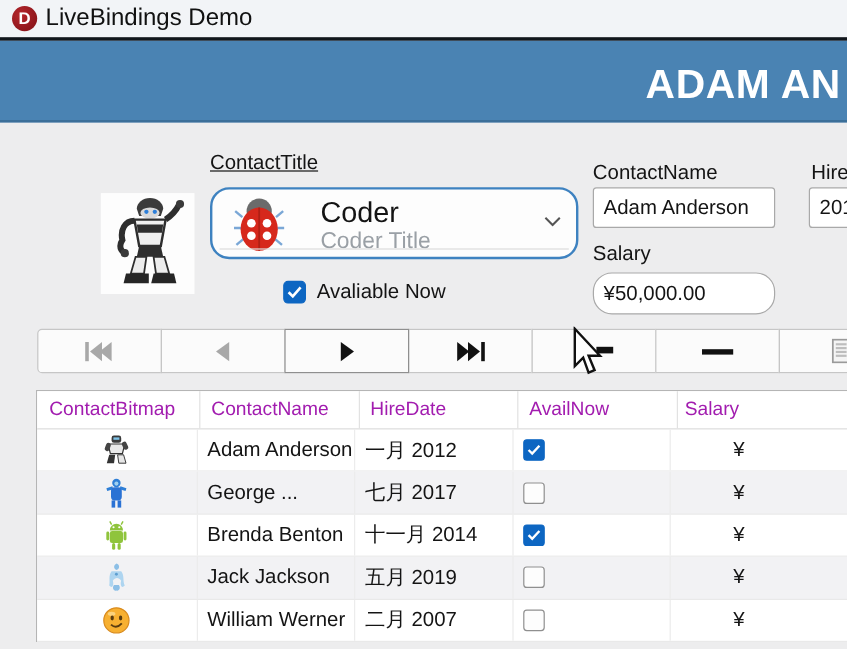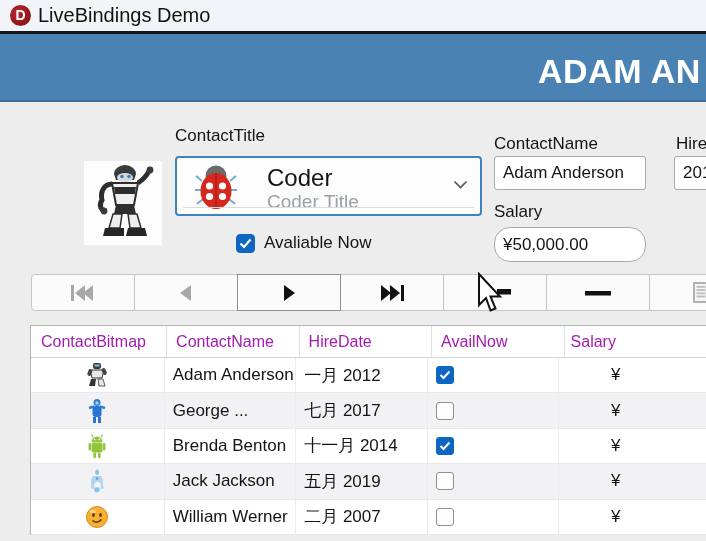--- a/index.html
+++ b/index.html
@@ -15,21 +15,21 @@
     color:#fff;font-weight:bold;font-size:14px;line-height:21px;text-align:center;}
   .win-title{position:absolute;left:38px;top:0;height:31px;line-height:31px;font-size:20px;color:#111;}
   .titlebar-line{position:absolute;left:0;top:31px;width:706px;height:3px;background:#11161c;}
   
   .banner{position:absolute;left:0;top:34px;width:706px;height:68px;background:#4a83b3;border-bottom:2px solid #3c6f99;}
   .banner-title{position:absolute;left:538px;top:18px;font-size:34px;font-weight:bold;color:#fff;white-space:nowrap;letter-spacing:.5px;}
   
   .lbl{position:absolute;font-size:17px;color:#141414;white-space:nowrap;}
   .photo{position:absolute;left:84px;top:161px;width:78px;height:84px;background:#fdfdfd;}
   .combo{position:absolute;left:175px;top:156px;width:307px;height:60px;background:#fdfdfd;
-    border:2px solid #3e82c0;border-radius:4px;}
+    border:2px solid #3e82c0;border-radius:16px;}
   .combo-bug{position:absolute;left:18px;top:5px;}
   .combo-main{position:absolute;left:90px;top:6px;font-size:24px;color:#141414;}
   .combo-sub{position:absolute;left:90px;top:33px;font-size:19px;color:#9aa0a6;}
   .combo-chevron{position:absolute;right:12px;top:22px;}
   .combo-line{position:absolute;left:6px;right:6px;bottom:6px;height:1px;background:#dcdcdc;}
   .field{position:absolute;height:34px;background:#fff;border:1px solid #a9a9a9;border-radius:3px;
     font-family:"Liberation Sans",sans-serif;font-size:17px;color:#141414;padding:0 8px;outline:none;}
   .cb{width:19px;height:19px;border-radius:4px;border:1px solid #8a8a8a;background:#fdfdfd;
     display:flex;align-items:center;justify-content:center;}
   .cb svg{display:none;}
@@ -93,21 +93,21 @@
       <circle cx="66" cy="9" r="3.4" fill="#3a3a3a"></circle>
       <circle cx="20" cy="50" r="3.4" fill="#3a3a3a"></circle>
       <path d="M32 44 L50 44 L52 53 L30 53 Z" fill="#2e2e2e"></path>
       <path d="M29 53 L38 53 L36 67 L25 67 Z" fill="#ededed" stroke="#2e2e2e" stroke-width="1.5"></path>
       <path d="M44 53 L53 53 L57 67 L46 67 Z" fill="#ededed" stroke="#2e2e2e" stroke-width="1.5"></path>
       <path d="M21 67 L40 67 L40 75 L19 75 Z" fill="#262626"></path>
       <path d="M44 67 L61 67 L63 75 L42 75 Z" fill="#262626"></path>
     </svg>
   </div>
 
-  <div class="lbl" style="left:175px;top:126px;">ContactTitle</div>
+  <div class="lbl" style="left:175px;top:126px;text-decoration:underline;">ContactTitle</div>
   <div class="combo">
     <svg class="combo-bug" width="42" height="48" viewBox="0 0 42 48">
       <g stroke="#7aa7d6" stroke-width="2" fill="none">
         <path d="M7 18 L1 13"></path>
           <path d="M6 27 L0 27"></path>
           <path d="M8 36 L2 41"></path>
         <path d="M35 18 L41 13"></path>
           <path d="M36 27 L42 27"></path>
           <path d="M34 36 L40 41"></path>
       </g>

